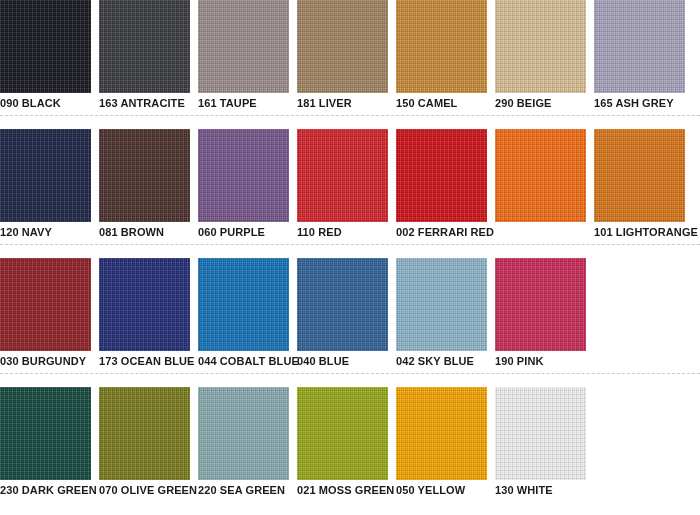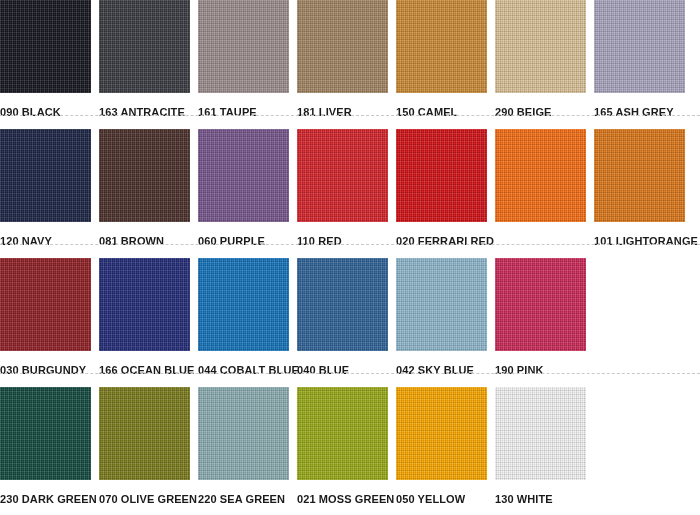--- a/index.html
+++ b/index.html
@@ -68,21 +68,21 @@
         rgba(0,0,0,0.05) 3px, rgba(0,0,0,0.05) 4px);
     pointer-events: none;
   }
 
   .label {
     font-size: 11px;
     font-weight: bold;
     color: #1a1a1a;
     letter-spacing: 0.1px;
     line-height: 12px;
-    padding-top: 13px;
+    padding-top: 4px;
     white-space: nowrap;
   }
 
   .divider {
     position: absolute;
     left: 0;
     width: 700px;
     height: 0;
     border-top: 1px dashed #c9c9c9;
     bottom: 13px;
@@ -138,41 +138,41 @@
         <div class="cell">
           <div class="chip" style="background-color: rgb(117, 85, 138);"></div>
           <div class="label">060 PURPLE</div>
         </div>
         <div class="cell">
           <div class="chip" style="background-color: rgb(210, 35, 42);"></div>
           <div class="label">110 RED</div>
         </div>
         <div class="cell">
           <div class="chip" style="background-color: rgb(207, 18, 23);"></div>
-          <div class="label">020 FERRARI RED</div>
+          <div class="label">002 FERRARI RED</div>
         </div>
         <div class="cell">
           <div class="chip" style="background-color: rgb(243, 108, 20);"></div>
         </div>
         <div class="cell">
           <div class="chip" style="background-color: rgb(217, 118, 26);"></div>
           <div class="label">101 LIGHTORANGE</div>
         </div>
       </div>
       <div class="divider"></div>
     </div>
     <div class="swatch-row">
       <div class="row-cells">
         <div class="cell">
           <div class="chip" style="background-color: rgb(143, 32, 38);"></div>
           <div class="label">030 BURGUNDY</div>
         </div>
         <div class="cell">
           <div class="chip" style="background-color: rgb(35, 44, 119);"></div>
-          <div class="label">166 OCEAN BLUE</div>
+          <div class="label">173 OCEAN BLUE</div>
         </div>
         <div class="cell">
           <div class="chip" style="background-color: rgb(20, 114, 184);"></div>
           <div class="label">044 COBALT BLUE</div>
         </div>
         <div class="cell">
           <div class="chip" style="background-color: rgb(47, 98, 150);"></div>
           <div class="label">040 BLUE</div>
         </div>
         <div class="cell">

